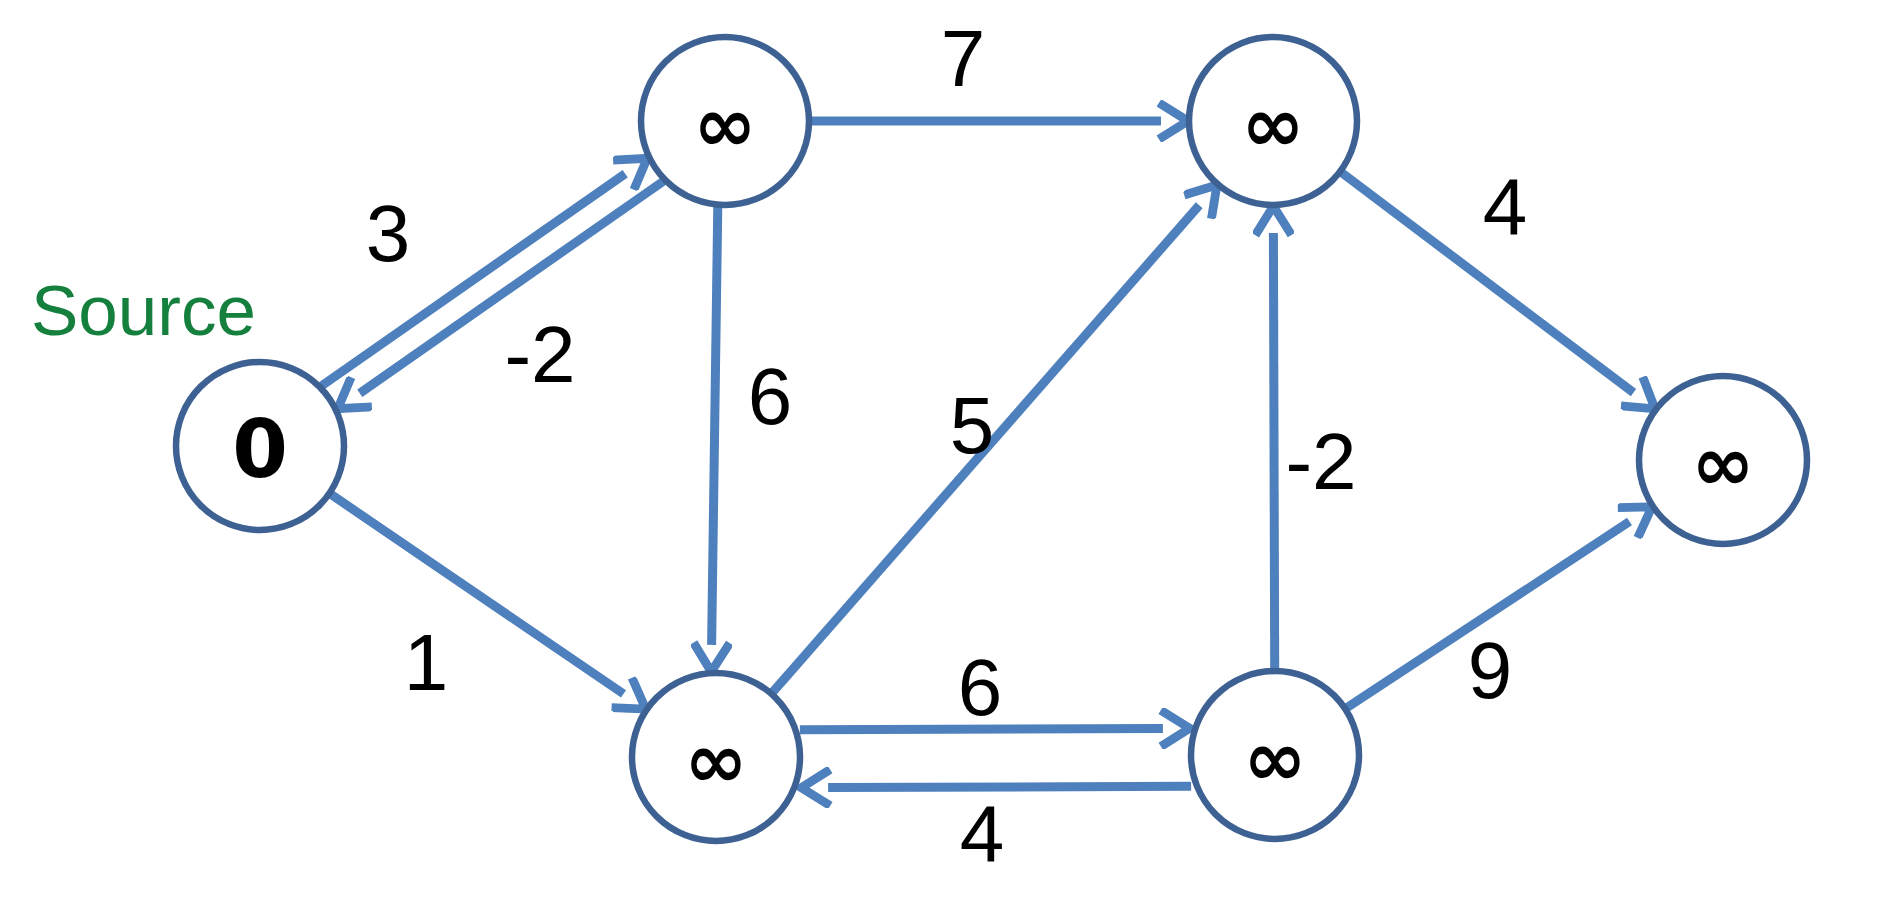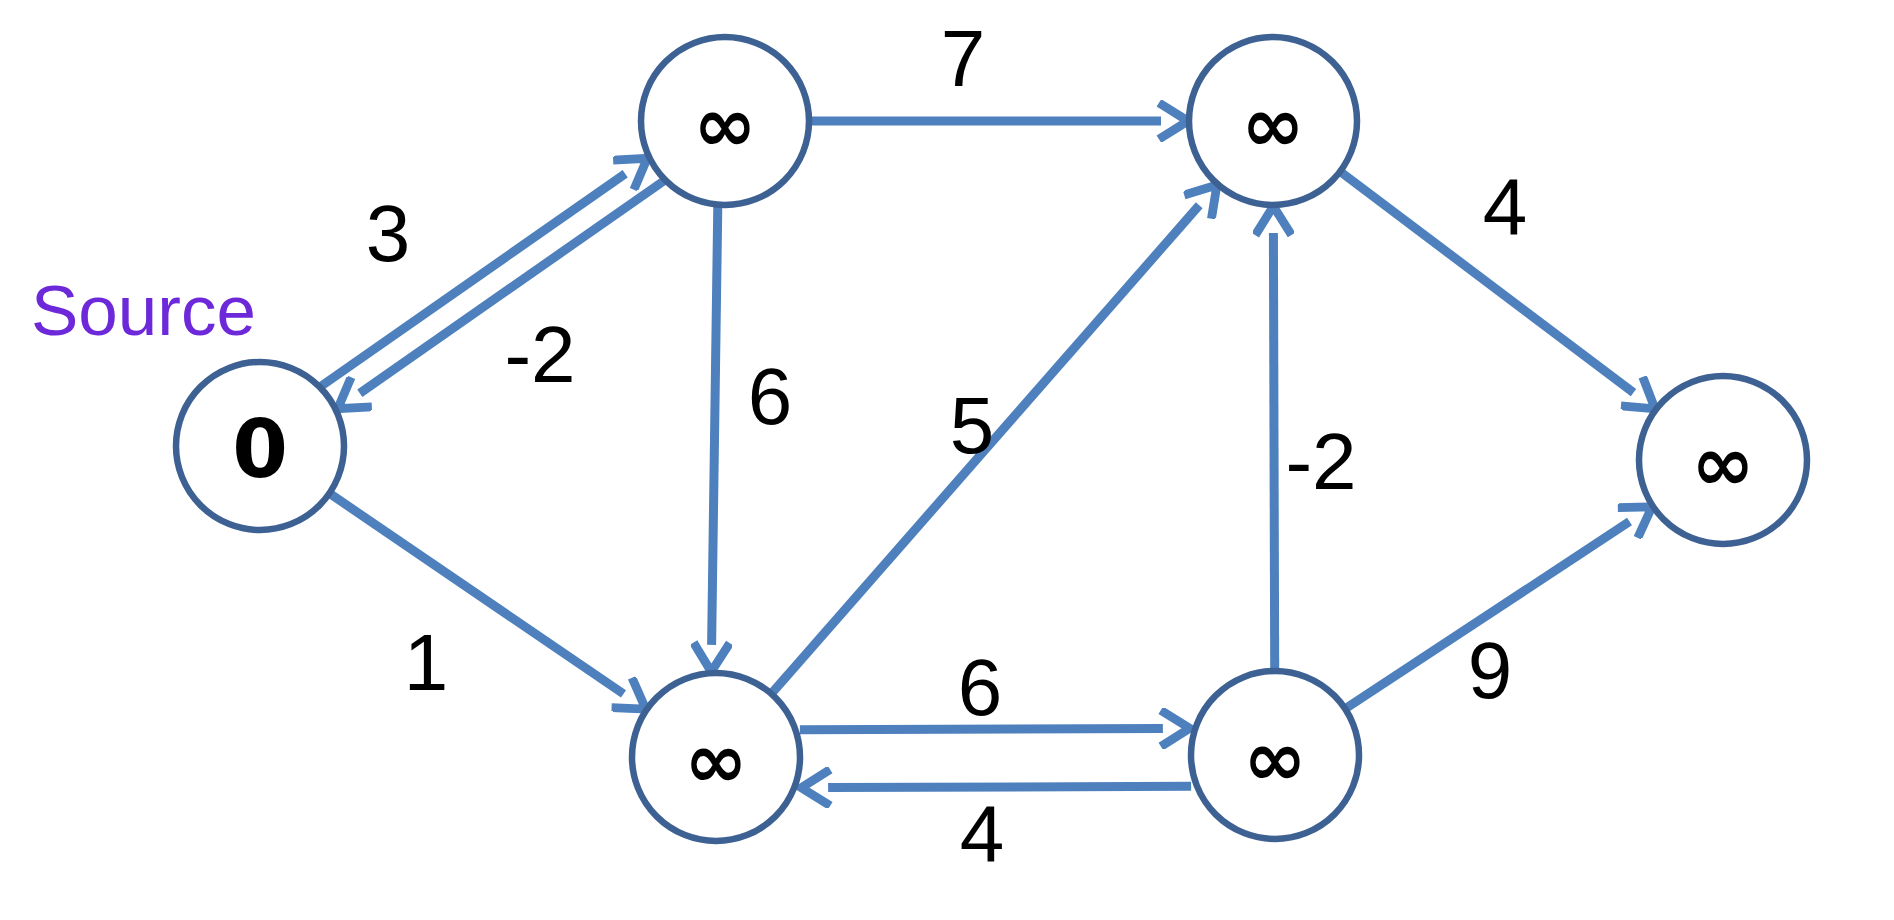--- a/index.html
+++ b/index.html
@@ -83,14 +83,14 @@
         <text x="426" y="662" fill="#000000" text-anchor="middle" dominant-baseline="central" class="edge-label">1</text>
         <text x="972" y="425" fill="#000000" text-anchor="middle" dominant-baseline="central" class="edge-label">5</text>
         <text x="1321" y="461" fill="#000000" text-anchor="middle" dominant-baseline="central" class="edge-label">-2</text>
         <text x="1505" y="206" fill="#000000" text-anchor="middle" dominant-baseline="central" class="edge-label">4</text>
         <text x="980" y="687" fill="#000000" text-anchor="middle" dominant-baseline="central" class="edge-label">6</text>
         <text x="982" y="833" fill="#000000" text-anchor="middle" dominant-baseline="central" class="edge-label">4</text>
         <text x="1490" y="670" fill="#000000" text-anchor="middle" dominant-baseline="central" class="edge-label">9</text>
       </g>
   </svg>
 
-  <div class="source-label" style="left: 31px; top: 275px; color: #6d28d9;">Source</div>
+  <div class="source-label" style="left: 31px; top: 275px; color: #15803d;">Source</div>
 </div>
 
 </body></html>

